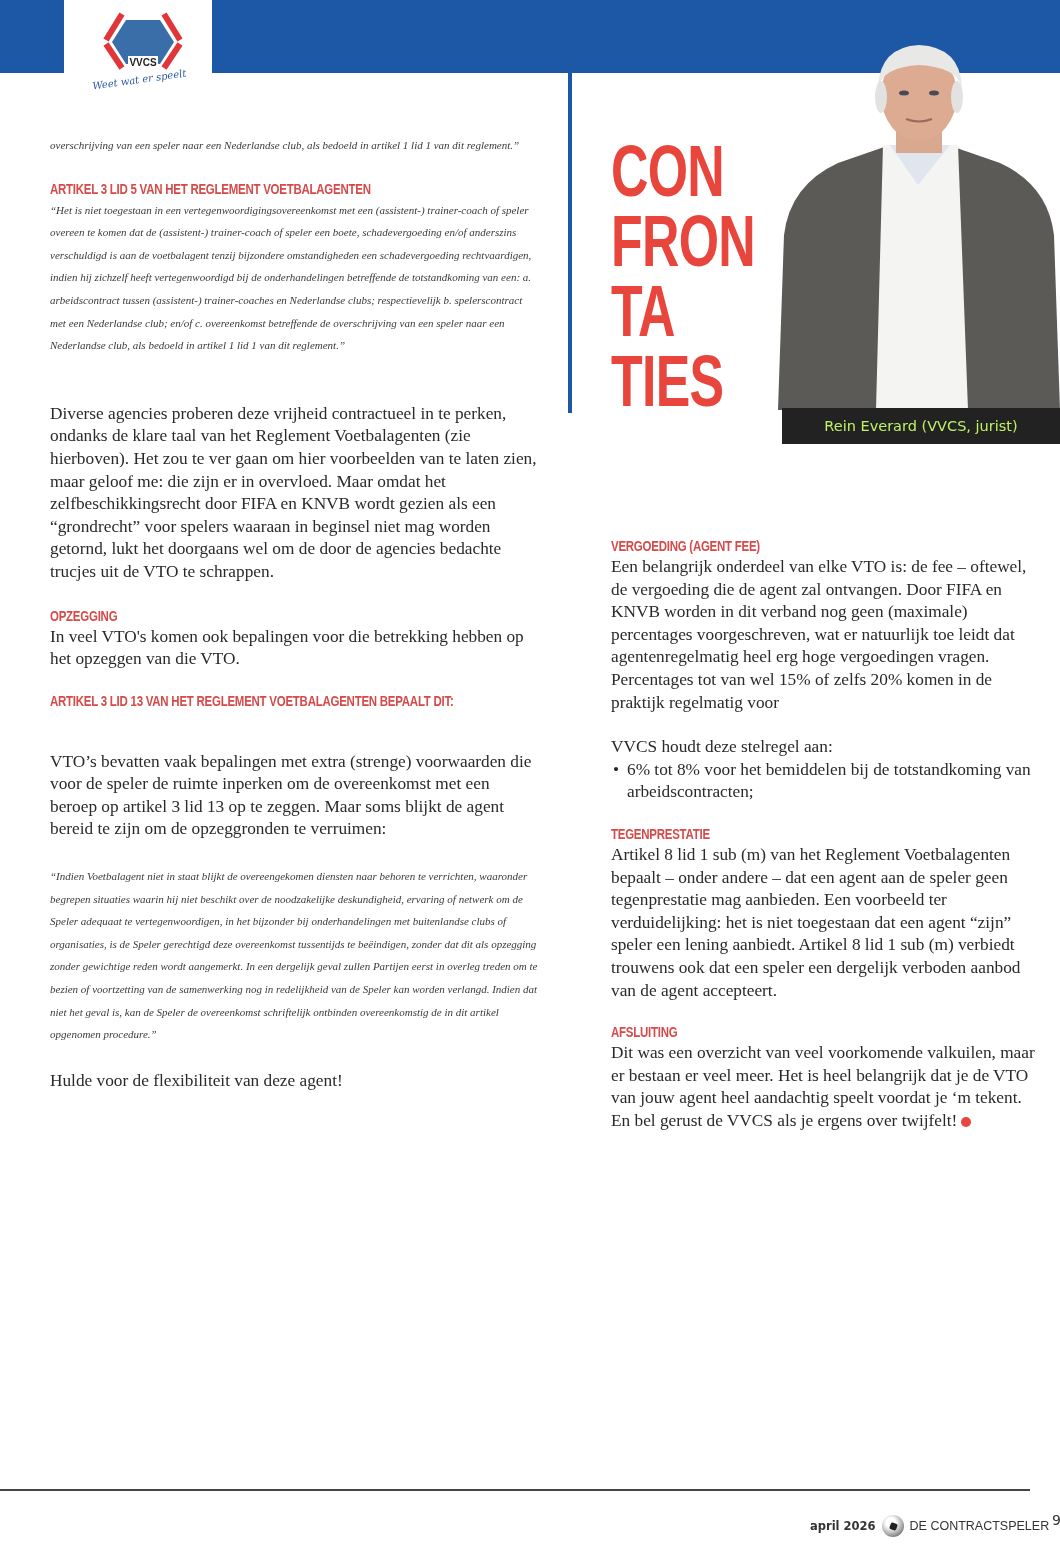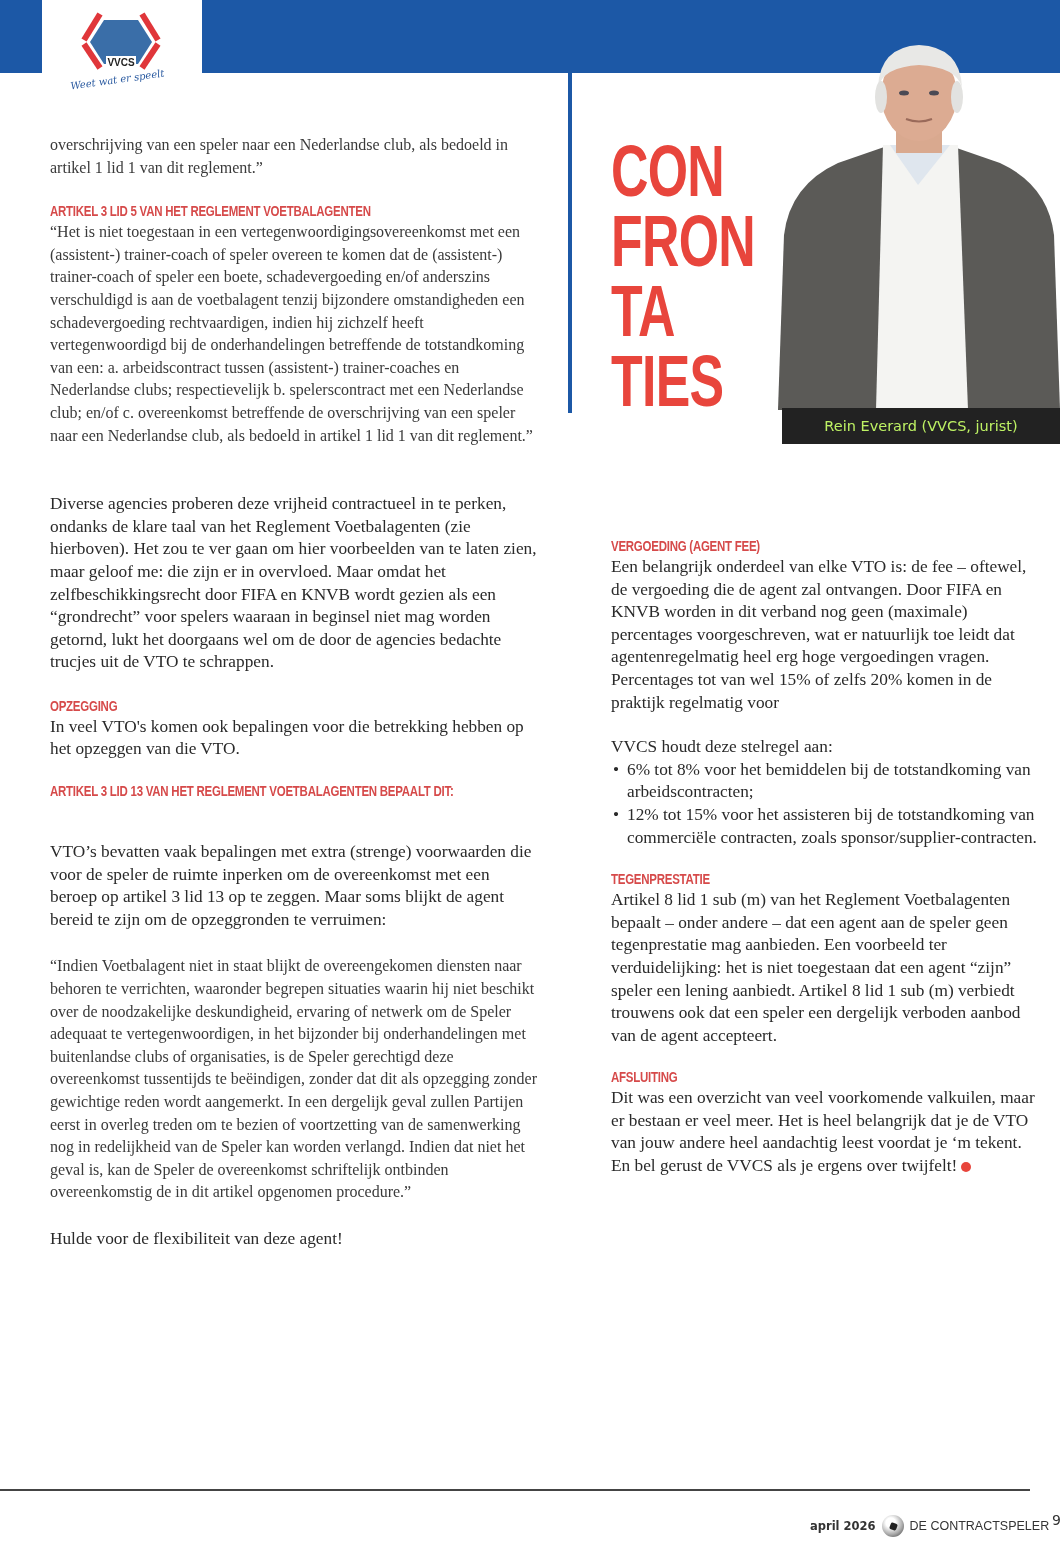--- a/index.html
+++ b/index.html
@@ -1,26 +1,26 @@
 <!DOCTYPE html>
 <html><head>
 <meta charset="utf-8">
 <style>
   html, body { margin:0; padding:0; background:#ffffff; }
   body { width:1060px; height:1545px; position:relative; overflow:hidden; font-family:"DejaVu Serif", serif; color:#2b2b2b; }
   .topbar { position:absolute; left:0; top:0; width:1060px; height:73px; background:#1c58a6; }
-  .logo-box { position:absolute; left:42px; top:0; width:160px; height:100px; background:#ffffff; }
+  .logo-box { position:absolute; left:64px; top:0; width:148px; height:100px; background:#ffffff; }
   .logo-hex { position:absolute; left:34px; top:10px; width:90px; height:60px; }
   .logo-tag { position:absolute; left:28px; top:74px; font-family:"DejaVu Serif", serif; font-style:italic; font-size:10px; color:#2a5aa0; transform:rotate(-8deg); white-space:nowrap; }
   .divider-v { position:absolute; left:568px; top:73px; width:4px; height:340px; background:#1c58a6; }
 
   .col-left { position:absolute; left:50px; top:134px; width:490px; }
   .col-right { position:absolute; left:611px; top:536px; width:430px; }
 
-  .italic { font-family:"Liberation Serif", serif; font-size:16px; line-height:22.6px; color:#3a3a3a; margin:0; }
+  .italic { font-family:"Liberation Serif", serif; font-style:italic; font-size:11px; line-height:22.6px; color:#3a3a3a; margin:0; }
   .body { font-family:"Liberation Serif", serif; font-size:17.3px; line-height:22.6px; color:#2a2a2a; margin:0; }
   .head { font-family:"Liberation Sans", sans-serif; font-weight:bold; font-size:14px; color:#d64a4a; letter-spacing:-0.3px; transform:scaleX(0.82); transform-origin:left; white-space:nowrap; margin:0; line-height:20px; }
 
   .title-big { position:absolute; left:611px; top:136px; font-family:"Liberation Sans", sans-serif; font-weight:bold; color:#e8453c; font-size:72px; line-height:70px; transform:scaleX(0.72); transform-origin:left top; letter-spacing:-1px; }
   .title-big div { height:70px; }
 
   .photo { position:absolute; left:778px; top:45px; width:282px; height:365px; overflow:hidden; }
   .caption { position:absolute; left:782px; top:408px; width:278px; height:36px; background:#222222; color:#bef264; font-family:"DejaVu Sans", sans-serif; font-size:14.5px; line-height:36px; text-align:center; }
 
   .bullets { list-style:none; margin:0; padding:0; }
@@ -108,28 +108,27 @@
   <p class="body">Hulde voor de flexibiliteit van deze agent!</p>
 </div>
 
 <div class="col-right">
   <p class="head">VERGOEDING (AGENT FEE)</p>
   <p class="body">Een belangrijk onderdeel van elke VTO is: de fee – oftewel, de vergoeding die de agent zal ontvangen. Door FIFA en KNVB worden in dit verband nog geen (maximale) percentages voorgeschreven, wat er natuurlijk toe leidt dat agentenregelmatig heel erg hoge vergoedingen vragen. Percentages tot van wel 15% of zelfs 20% komen in de praktijk regelmatig voor</p>
   <div style="height:22px"></div>
   <p class="body">VVCS houdt deze stelregel aan:</p>
   <ul class="bullets body">
     <li>6% tot 8% voor het bemiddelen bij de totstandkoming van arbeidscontracten;</li>
-    <li>12% tot 15% voor het assisteren bij de totstandkoming van commerciële contracten, zoals sponsor/supplier-contracten.</li>
   </ul>
   <div style="height:20px"></div>
   <p class="head">TEGENPRESTATIE</p>
   <p class="body">Artikel 8 lid 1 sub (m) van het Reglement Voetbalagenten bepaalt – onder andere – dat een agent aan de speler geen tegenprestatie mag aanbieden. Een voorbeeld ter verduidelijking: het is niet toegestaan dat een agent “zijn” speler een lening aanbiedt. Artikel 8 lid 1 sub (m) verbiedt trouwens ook dat een speler een dergelijk verboden aanbod van de agent accepteert.</p>
   <div style="height:20px"></div>
   <p class="head">AFSLUITING</p>
-  <p class="body"><span>Dit was een overzicht van veel voorkomende valkuilen, maar er bestaan er veel meer. Het is heel belangrijk dat je de VTO van jouw andere heel aandachtig leest voordat je ‘m tekent. En bel gerust de VVCS als je ergens over twijfelt!</span><span class="end-dot"></span></p>
+  <p class="body"><span>Dit was een overzicht van veel voorkomende valkuilen, maar er bestaan er veel meer. Het is heel belangrijk dat je de VTO van jouw agent heel aandachtig speelt voordat je ‘m tekent. En bel gerust de VVCS als je ergens over twijfelt!</span><span class="end-dot"></span></p>
 </div>
 
 <div class="footer-line"></div>
 <div class="footer">
   <span class="date">april 2026</span>
   <span class="ball"></span>
   <span class="mag">DE CONTRACTSPELER</span>
 </div>
 <div class="page-num">9</div>
 

